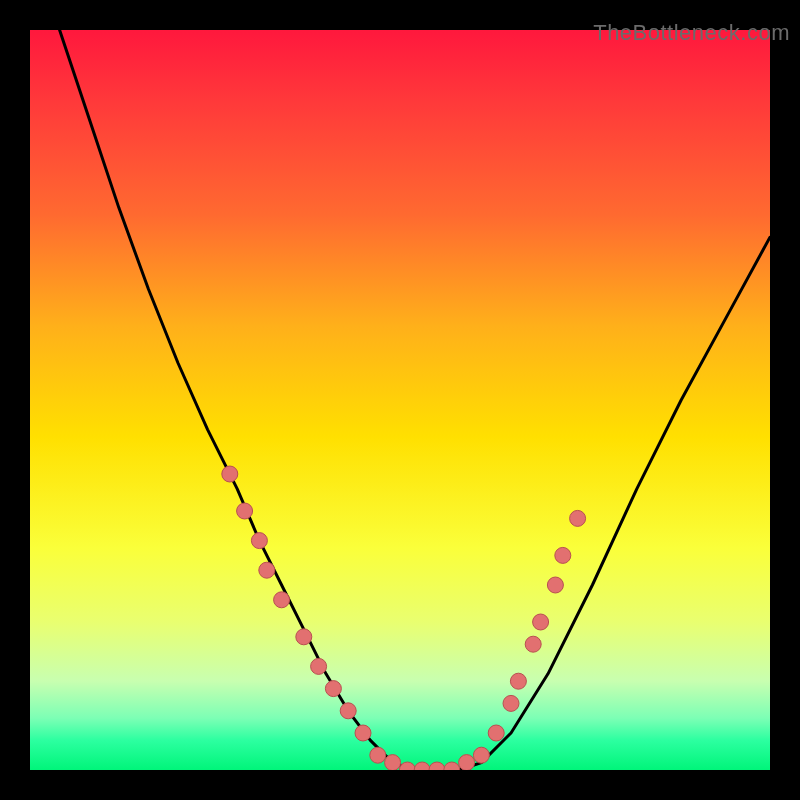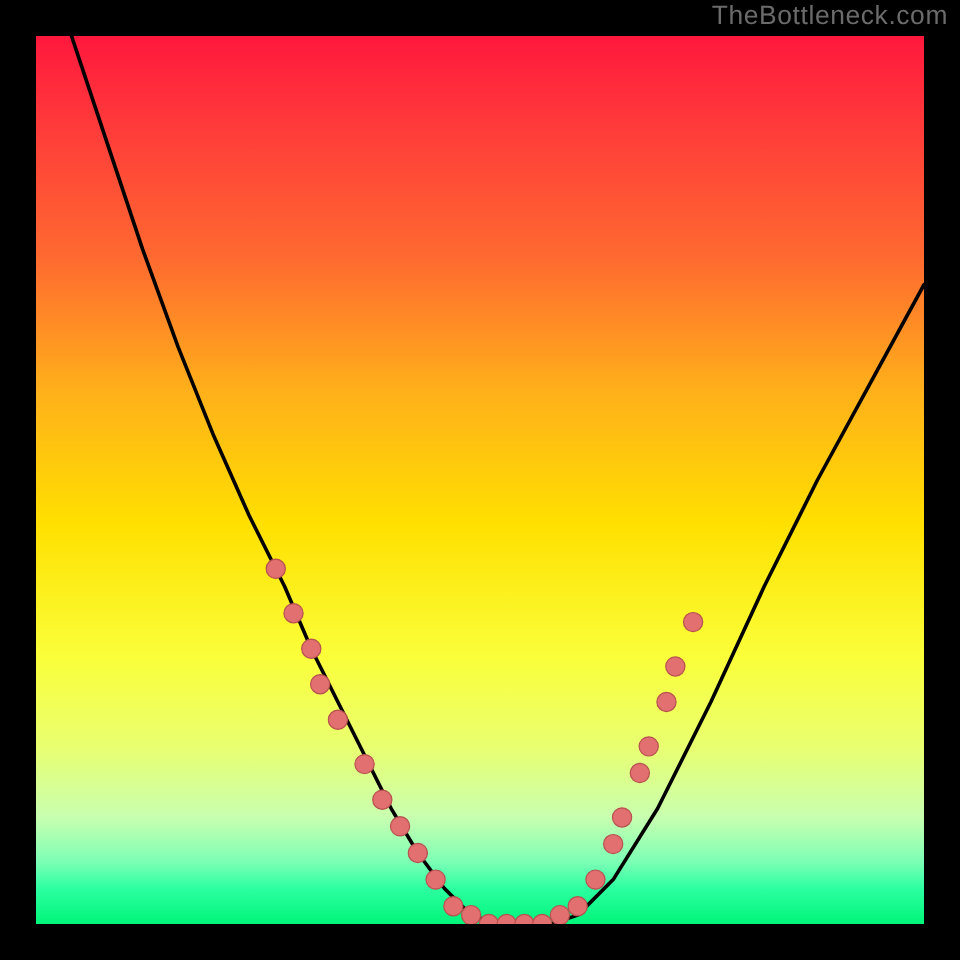--- a/index.html
+++ b/index.html
@@ -26,21 +26,21 @@
       #ffe000 55%,
       #faff3a 70%,
       #e9ff70 80%,
       #c8ffb0 88%,
       #7cffb5 93%,
       #2cffa0 96%,
       #00f57a 100%);
   }
   .watermark {
     position: absolute;
-    top: 0;
+    top: 20px;
     right: 10px;
     color: #6b6b6b;
     font-size: 22px;
     font-weight: 500;
     letter-spacing: 0.5px;
     z-index: 10;
   }
   svg.overlay {
     position: absolute;
     left: 30px;

